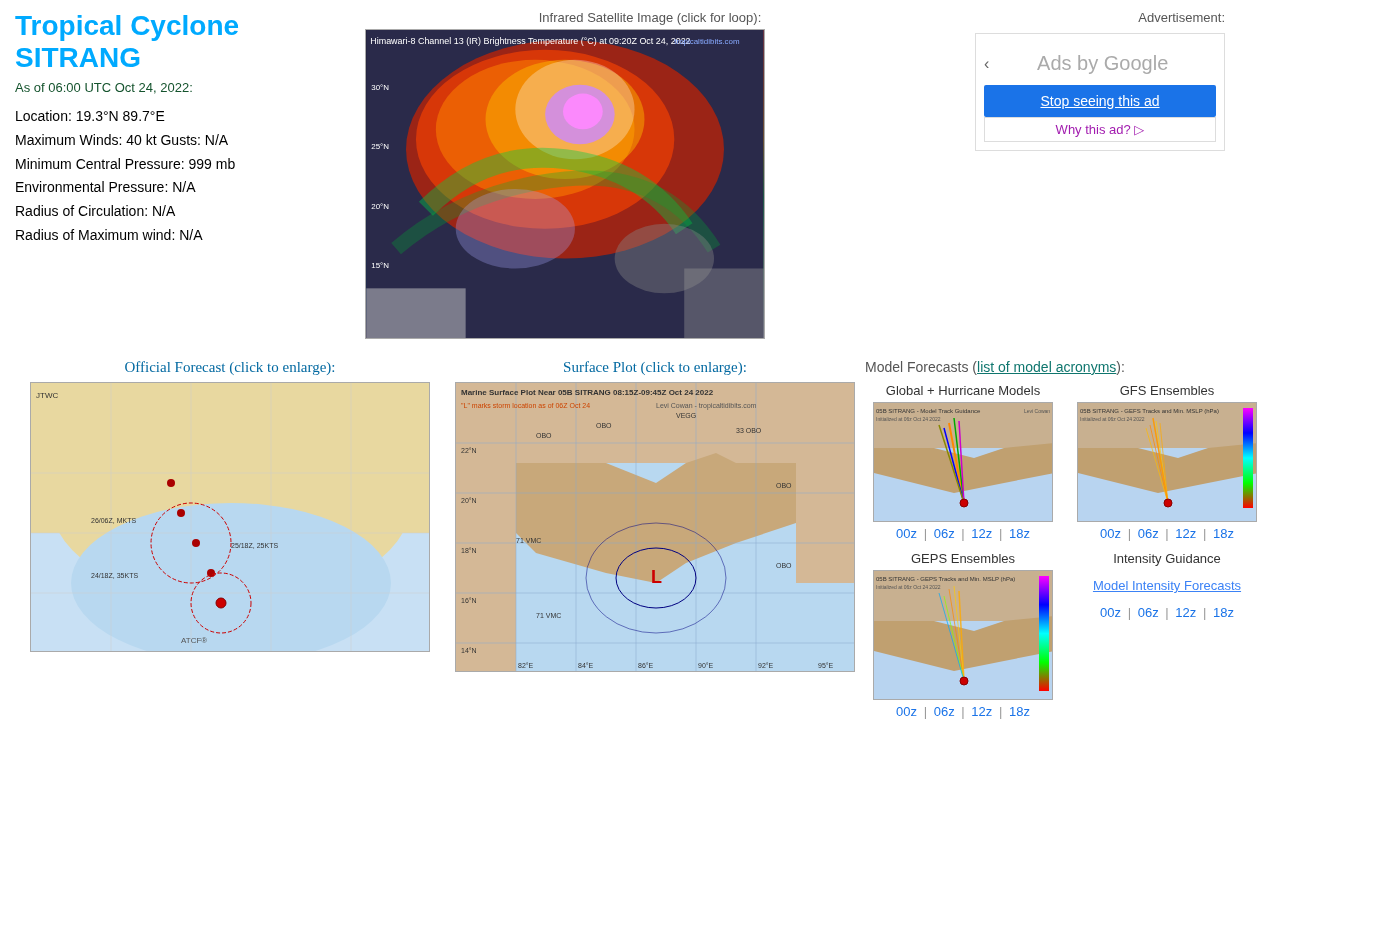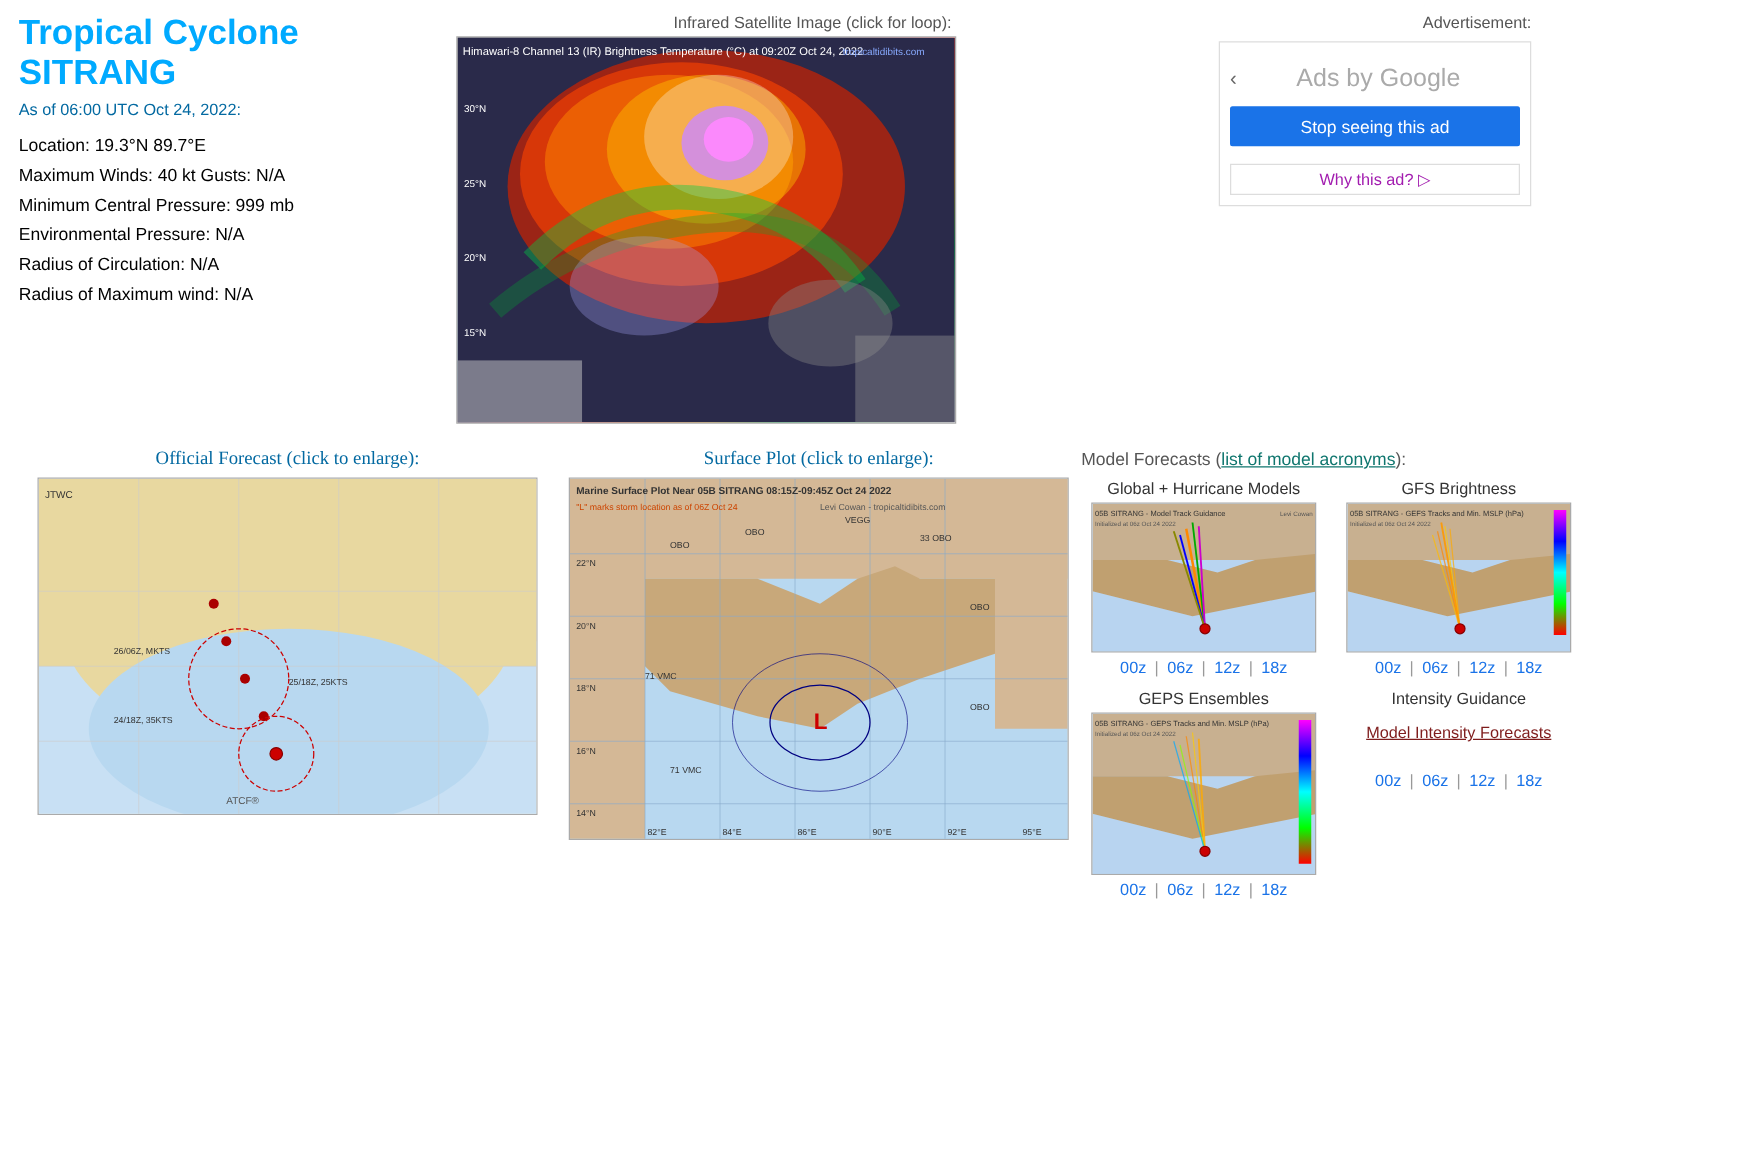--- a/index.html
+++ b/index.html
@@ -25,21 +25,21 @@
       flex-shrink: 0;
     }
     .storm-title {
       font-size: 28px;
       font-weight: bold;
       color: #00aaff;
       margin-bottom: 6px;
     }
     .storm-date {
       font-size: 13px;
-      color: #0369a1;
+      color: #14532d;
       margin-bottom: 10px;
     }
     .storm-info p {
       font-size: 14px;
       line-height: 1.7;
       color: #000;
     }
     .top-center {
       flex: 1;
       text-align: center;
@@ -97,22 +97,23 @@
       clear: both;
     }
     .stop-ad-btn {
       background: #1a73e8;
       color: #fff;
       border: none;
       padding: 8px 12px;
       width: 100%;
       font-size: 14px;
       cursor: pointer;
-      margin-bottom: 14px;
+      margin-bottom: 0;
       border-radius: 2px;
+      text-decoration: underline;
     }
     .why-ad {
       font-size: 13px;
       color: #a21caf;
       text-align: center;
       padding: 4px;
       border: 1px solid #ddd;
       cursor: pointer;
       display: flex;
       align-items: center;
@@ -434,21 +435,21 @@
             <span>|</span>
             <a href="#">06z</a>
             <span>|</span>
             <a href="#">12z</a>
             <span>|</span>
             <a href="#">18z</a>
           </div>
         </div>
 
         <div class="model-col">
-          <div class="model-col-title">GFS Brightness</div>
+          <div class="model-col-title">GFS Ensembles</div>
           <div class="model-thumb model-thumb-tracks" style="cursor:pointer; width:180px; height:120px; position:relative; overflow:hidden;">
             <svg width="180" height="120" xmlns="http://www.w3.org/2000/svg">
               <rect width="180" height="120" fill="#b8d4f0"></rect>
               <rect x="0" y="0" width="180" height="45" fill="#c8b090"></rect>
               <polygon points="0,45 60,45 100,55 130,45 180,40 180,70 130,80 80,90 40,80 0,70" fill="#c0a070"></polygon>
 
               <line x1="90" y1="100" x2="82" y2="20" stroke="#ffaa00" stroke-width="1" opacity="0.7"></line>
               <line x1="90" y1="100" x2="78" y2="18" stroke="#ffcc00" stroke-width="1" opacity="0.7"></line>
               <line x1="90" y1="100" x2="72" y2="22" stroke="#ff8800" stroke-width="1" opacity="0.7"></line>
               <line x1="90" y1="100" x2="68" y2="25" stroke="#ffbb00" stroke-width="1" opacity="0.7"></line>
@@ -520,21 +521,21 @@
             <span>|</span>
             <a href="#">12z</a>
             <span>|</span>
             <a href="#">18z</a>
           </div>
         </div>
 
         <div class="model-col">
           <div class="model-col-title">Intensity Guidance</div>
           <div style="padding: 8px 0;">
-            <a href="#" style="color:#7f1d1d; font-size:13px; display:block; text-align:center; margin-bottom:24px;">Model Intensity Forecasts</a>
+            <a href="#" style="color:#3b82f6; font-size:13px; display:block; text-align:center; margin-bottom:12px;">Model Intensity Forecasts</a>
             <div class="model-links" style="text-align:center;">
               <a href="#" style="color:#1a73e8;">00z</a>
               <span style="color:#999; margin:0 3px;">|</span>
               <a href="#" style="color:#1a73e8;">06z</a>
               <span style="color:#999; margin:0 3px;">|</span>
               <a href="#" style="color:#1a73e8;">12z</a>
               <span style="color:#999; margin:0 3px;">|</span>
               <a href="#" style="color:#1a73e8;">18z</a>
             </div>
           </div>

